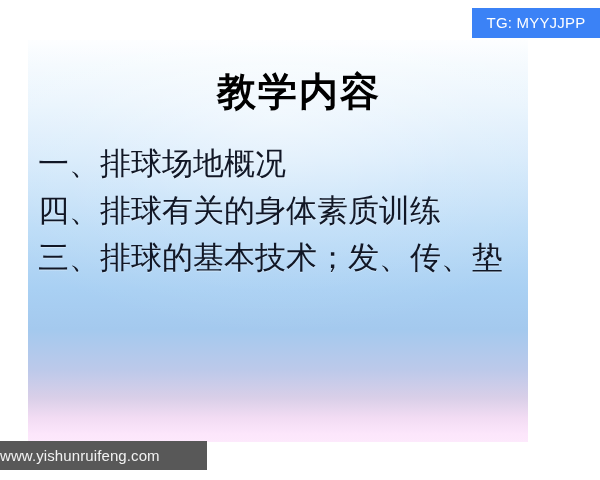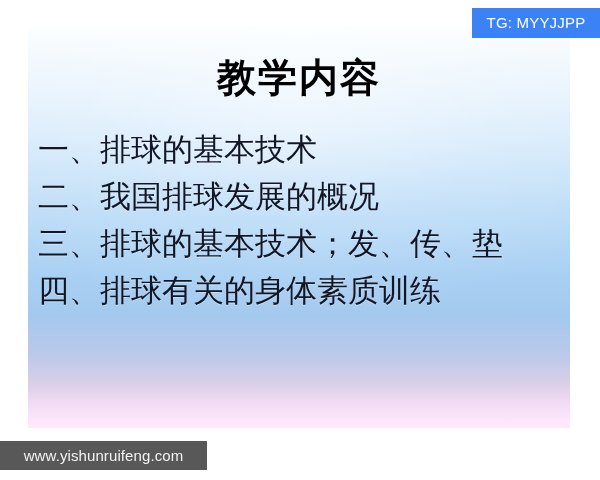--- a/index.html
+++ b/index.html
@@ -21,22 +21,22 @@
     top: 0;
     width: 600px;
     height: 480px;
     background: #ffffff;
   }
 
   
   .slide {
     position: absolute;
     left: 28px;
-    top: 26px;
-    width: 542px;
+    top: 40px;
+    width: 500px;
     height: 402px;
     background:
       linear-gradient(
         to bottom,
         #fdfeff 0%,
         #f4fafe 6%,
         #e9f4fd 16%,
         #d6eafb 30%,
         #bcdcf7 47%,
         #a9d0f3 62%,
@@ -122,40 +122,38 @@
     position: absolute;
     left: 0px;
     top: 441px;
     width: 207px;
     height: 29px;
     background: #585858;
     color: #f2f2f2;
     font-family: "Liberation Sans", sans-serif;
     font-size: 15px;
     line-height: 29px;
-    text-align: center;
     letter-spacing: 0.1px;
     white-space: nowrap;
   }
 </style>
 </head>
 <body>
 
 <div id="page-root">
 
   <div class="slide">
     <div class="slide-sheen"></div>
 
     <div class="slide-title">教学内容</div>
 
     <ul class="content-list">
-      <li class="content-item">一、排球的基本技术</li>
-      <li class="content-item">二、我国排球发展的概况</li>
+      <li class="content-item">一、排球场地概况</li>
+      <li class="content-item">四、排球有关的身体素质训练</li>
       <li class="content-item">三、排球的基本技术；发、传、垫</li>
-      <li class="content-item">四、排球有关的身体素质训练</li>
     </ul>
   </div>
 
   <div class="tg-badge">TG: MYYJJPP</div>
 
   <div class="watermark">www.yishunruifeng.com</div>
 
 </div>
 
 </body></html>

